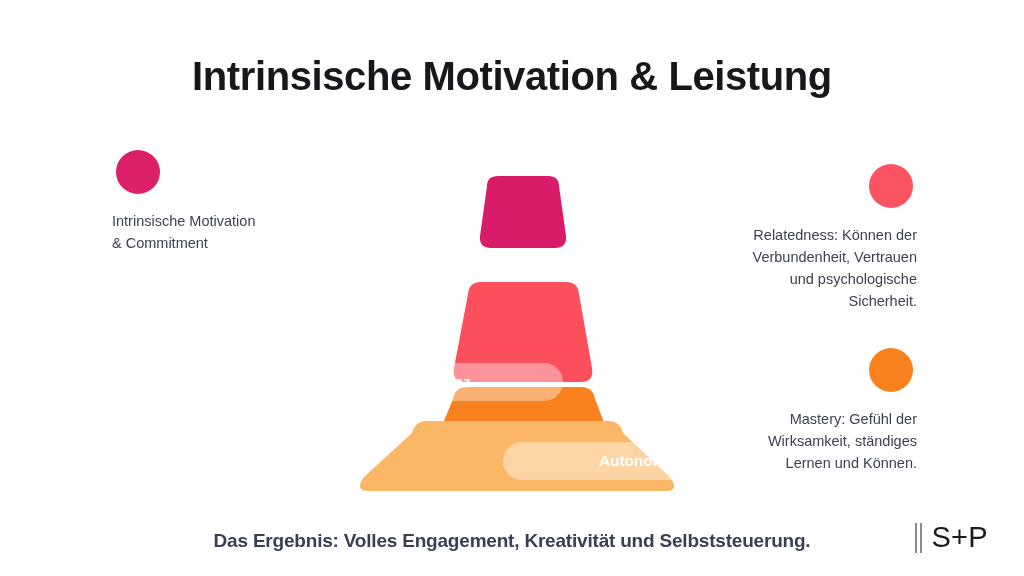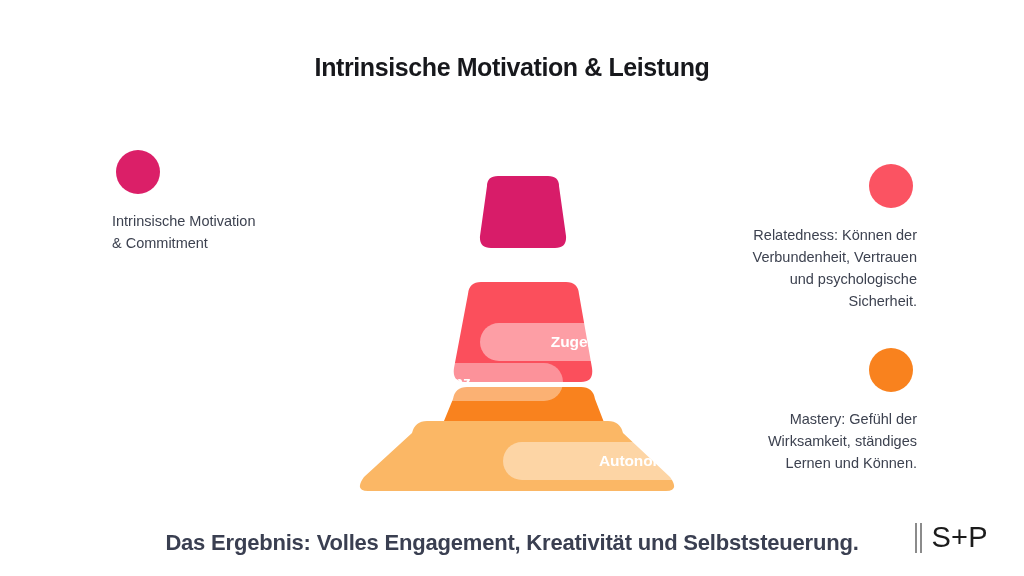--- a/index.html
+++ b/index.html
@@ -20,21 +20,21 @@
     inset: 0;
   }
 
   
   .title {
     position: absolute;
     top: 52px;
     left: 0;
     width: 1024px;
     text-align: center;
-    font-size: 25px;
+    font-size: 40px;
     font-weight: bold;
     letter-spacing: -0.4px;
     color: #17181c;
     line-height: 1.2;
   }
 
   
   .annot {
     position: absolute;
     width: 230px;
@@ -99,21 +99,21 @@
   #pill-kompetenz    { left: 36px; top: 193px; width: 175px; }
   #pill-autonomie    { left: 173px; top: 272px; width: 176px; }
 
   
   .footer-caption {
     position: absolute;
     top: 530px;
     left: 0;
     width: 1024px;
     text-align: center;
-    font-size: 22px;
+    font-size: 19px;
     font-weight: bold;
     color: #3a3f51;
     letter-spacing: -0.2px;
   }
   .logo {
     position: absolute;
     right: 36px;
     top: 521px;
     display: flex;
     align-items: center;
@@ -184,23 +184,20 @@
       </svg>
     </div>
 
     <div class="layer" style="left:22px; top:251px;">
       <svg width="330" height="70" viewBox="0 0 330 70">
         <path id="shape-autonomie" d="M 60 12 Q 63 0 75 0 L 256 0 Q 268 0 271 12 L 318 56 Q 328 70 314 70 L 16 70 Q 2 70 12 56 Z" fill="#FBB765"></path>
       </svg>
     </div>
 
 
-    <div class="pill lbl-right" id="pill-zugehoerigkeit" style="background: rgba(255, 255, 255, 0.45);">
-      <span>Zugehörigkeit</span>
-    </div>
 
     <div class="pill lbl-left" id="pill-kompetenz" style="background: rgba(255, 255, 255, 0.38);">
       <span>Kompetenz</span>
     </div>
 
     <div class="pill lbl-right" id="pill-autonomie" style="background: rgba(255, 255, 255, 0.42);">
       <span>Autonomie</span>
     </div>
   </div>
 

